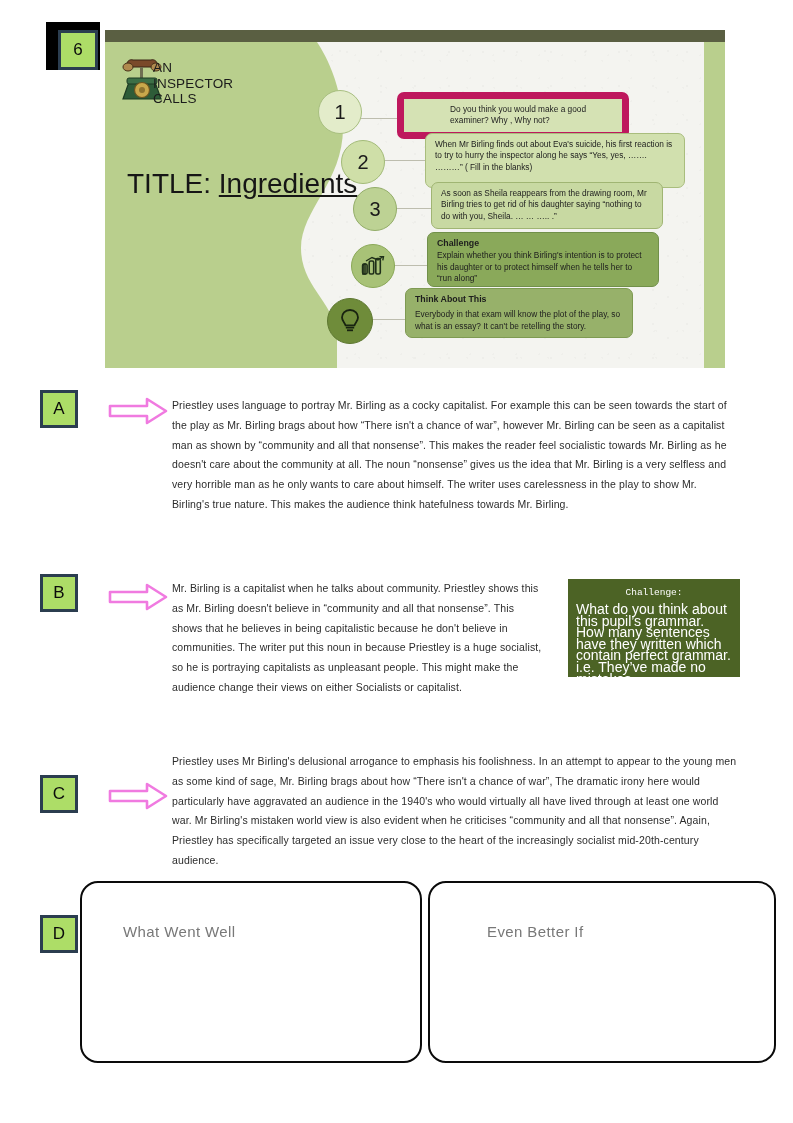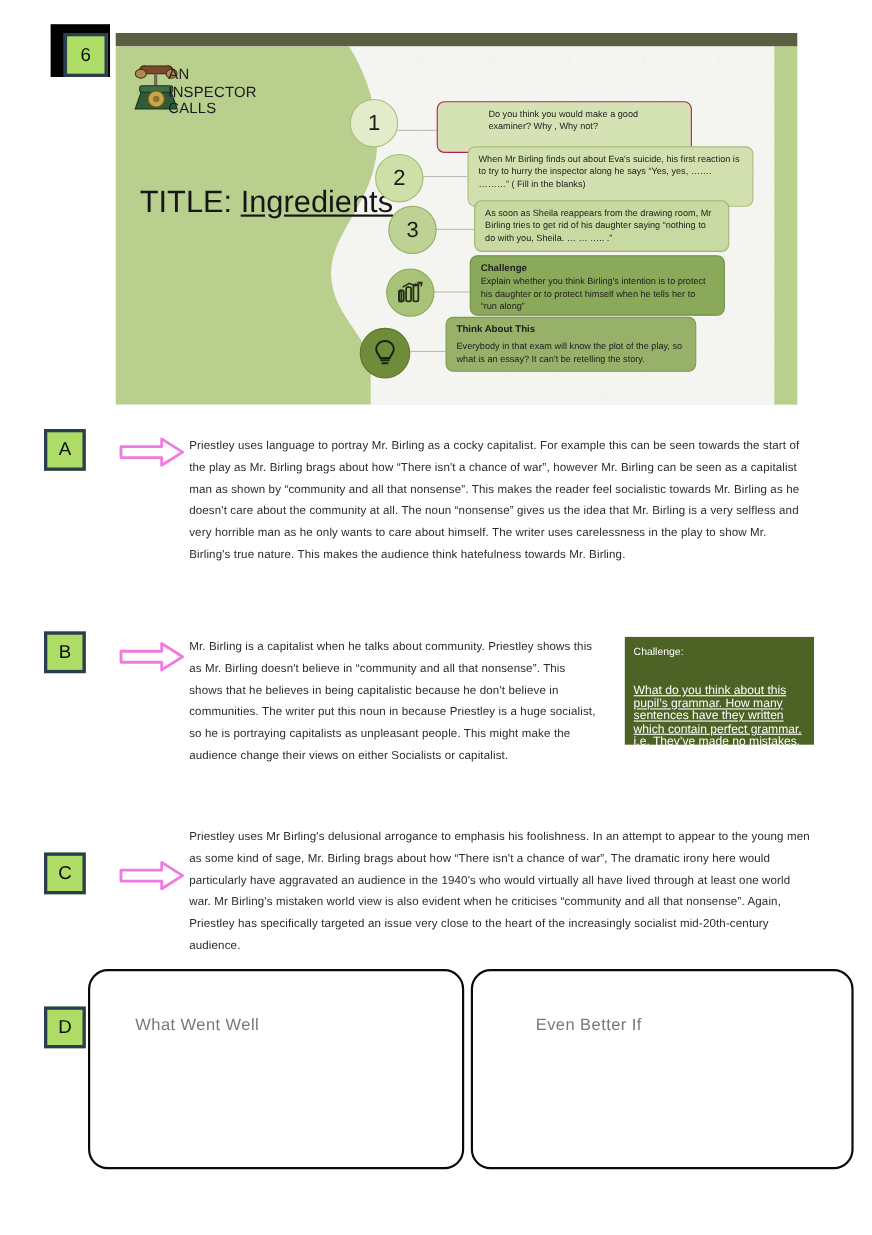--- a/index.html
+++ b/index.html
@@ -165,28 +165,28 @@
   #challenge-box {
     position: absolute;
     left: 568px; top: 579px;
     width: 172px; height: 98px;
     background: #4c6325;
     box-sizing: border-box;
     padding: 8px 8px 6px 8px;
     color: #ffffff;
   }
   #challenge-title {
-    text-align: left;
+    text-align: center;
     font-size: 9.5px;
-    margin-bottom: 25px;
+    margin-bottom: 6px;
+    font-family: Liberation Mono, monospace;
   }
   #challenge-text {
-    font-size: 11px;
+    font-size: 14px;
     line-height: 11.6px;
-    text-decoration: underline;
   }
 
   
   .wwwebi-box {
     position: absolute;
     border: 2.5px solid #0a0a0a;
     border-radius: 18px;
     box-sizing: border-box;
     background: #ffffff;
   }
@@ -240,21 +240,21 @@
 
   <div id="info-maintitle">
     <span>TITLE:</span>
     <span class="underline">Ingredients</span>
   </div>
 
   <div class="node-line" style="left:245px; top:88px; width:48px;"></div>
   <div class="node-circle" style="left:213px; top:60px; width:42px; height:42px; background:#e3ecca; border:1.5px solid #a8bf80;">
     <span>1</span>
   </div>
-  <div class="callout" style="left:292px; top:62px; width:232px; height:47px; background:#d5e2b4; border:1px solid #be185d;padding-left:46px;">
+  <div class="callout" style="left:292px; top:62px; width:232px; height:47px; background:#d5e2b4; border:7px solid #be185d;padding-left:46px;">
     <span>Do you think you would make a good examiner? Why , Why not?</span>
   </div>
 
   <div class="node-line" style="left:268px; top:130px; width:52px;"></div>
   <div class="node-circle" style="left:236px; top:110px; width:42px; height:42px; background:#cfdfa8; border:1.5px solid #a3bb78;">
     <span>2</span>
   </div>
   <div class="callout" style="left:320px; top:103px; width:260px; height:55px; background:#d1e0ae; border:1px solid #a9bd7d;">
     <span>When Mr Birling finds out about Eva's suicide, his first reaction is to try to hurry the inspector along he says  “Yes, yes, ……. ………” ( Fill in the blanks)</span>
   </div>

